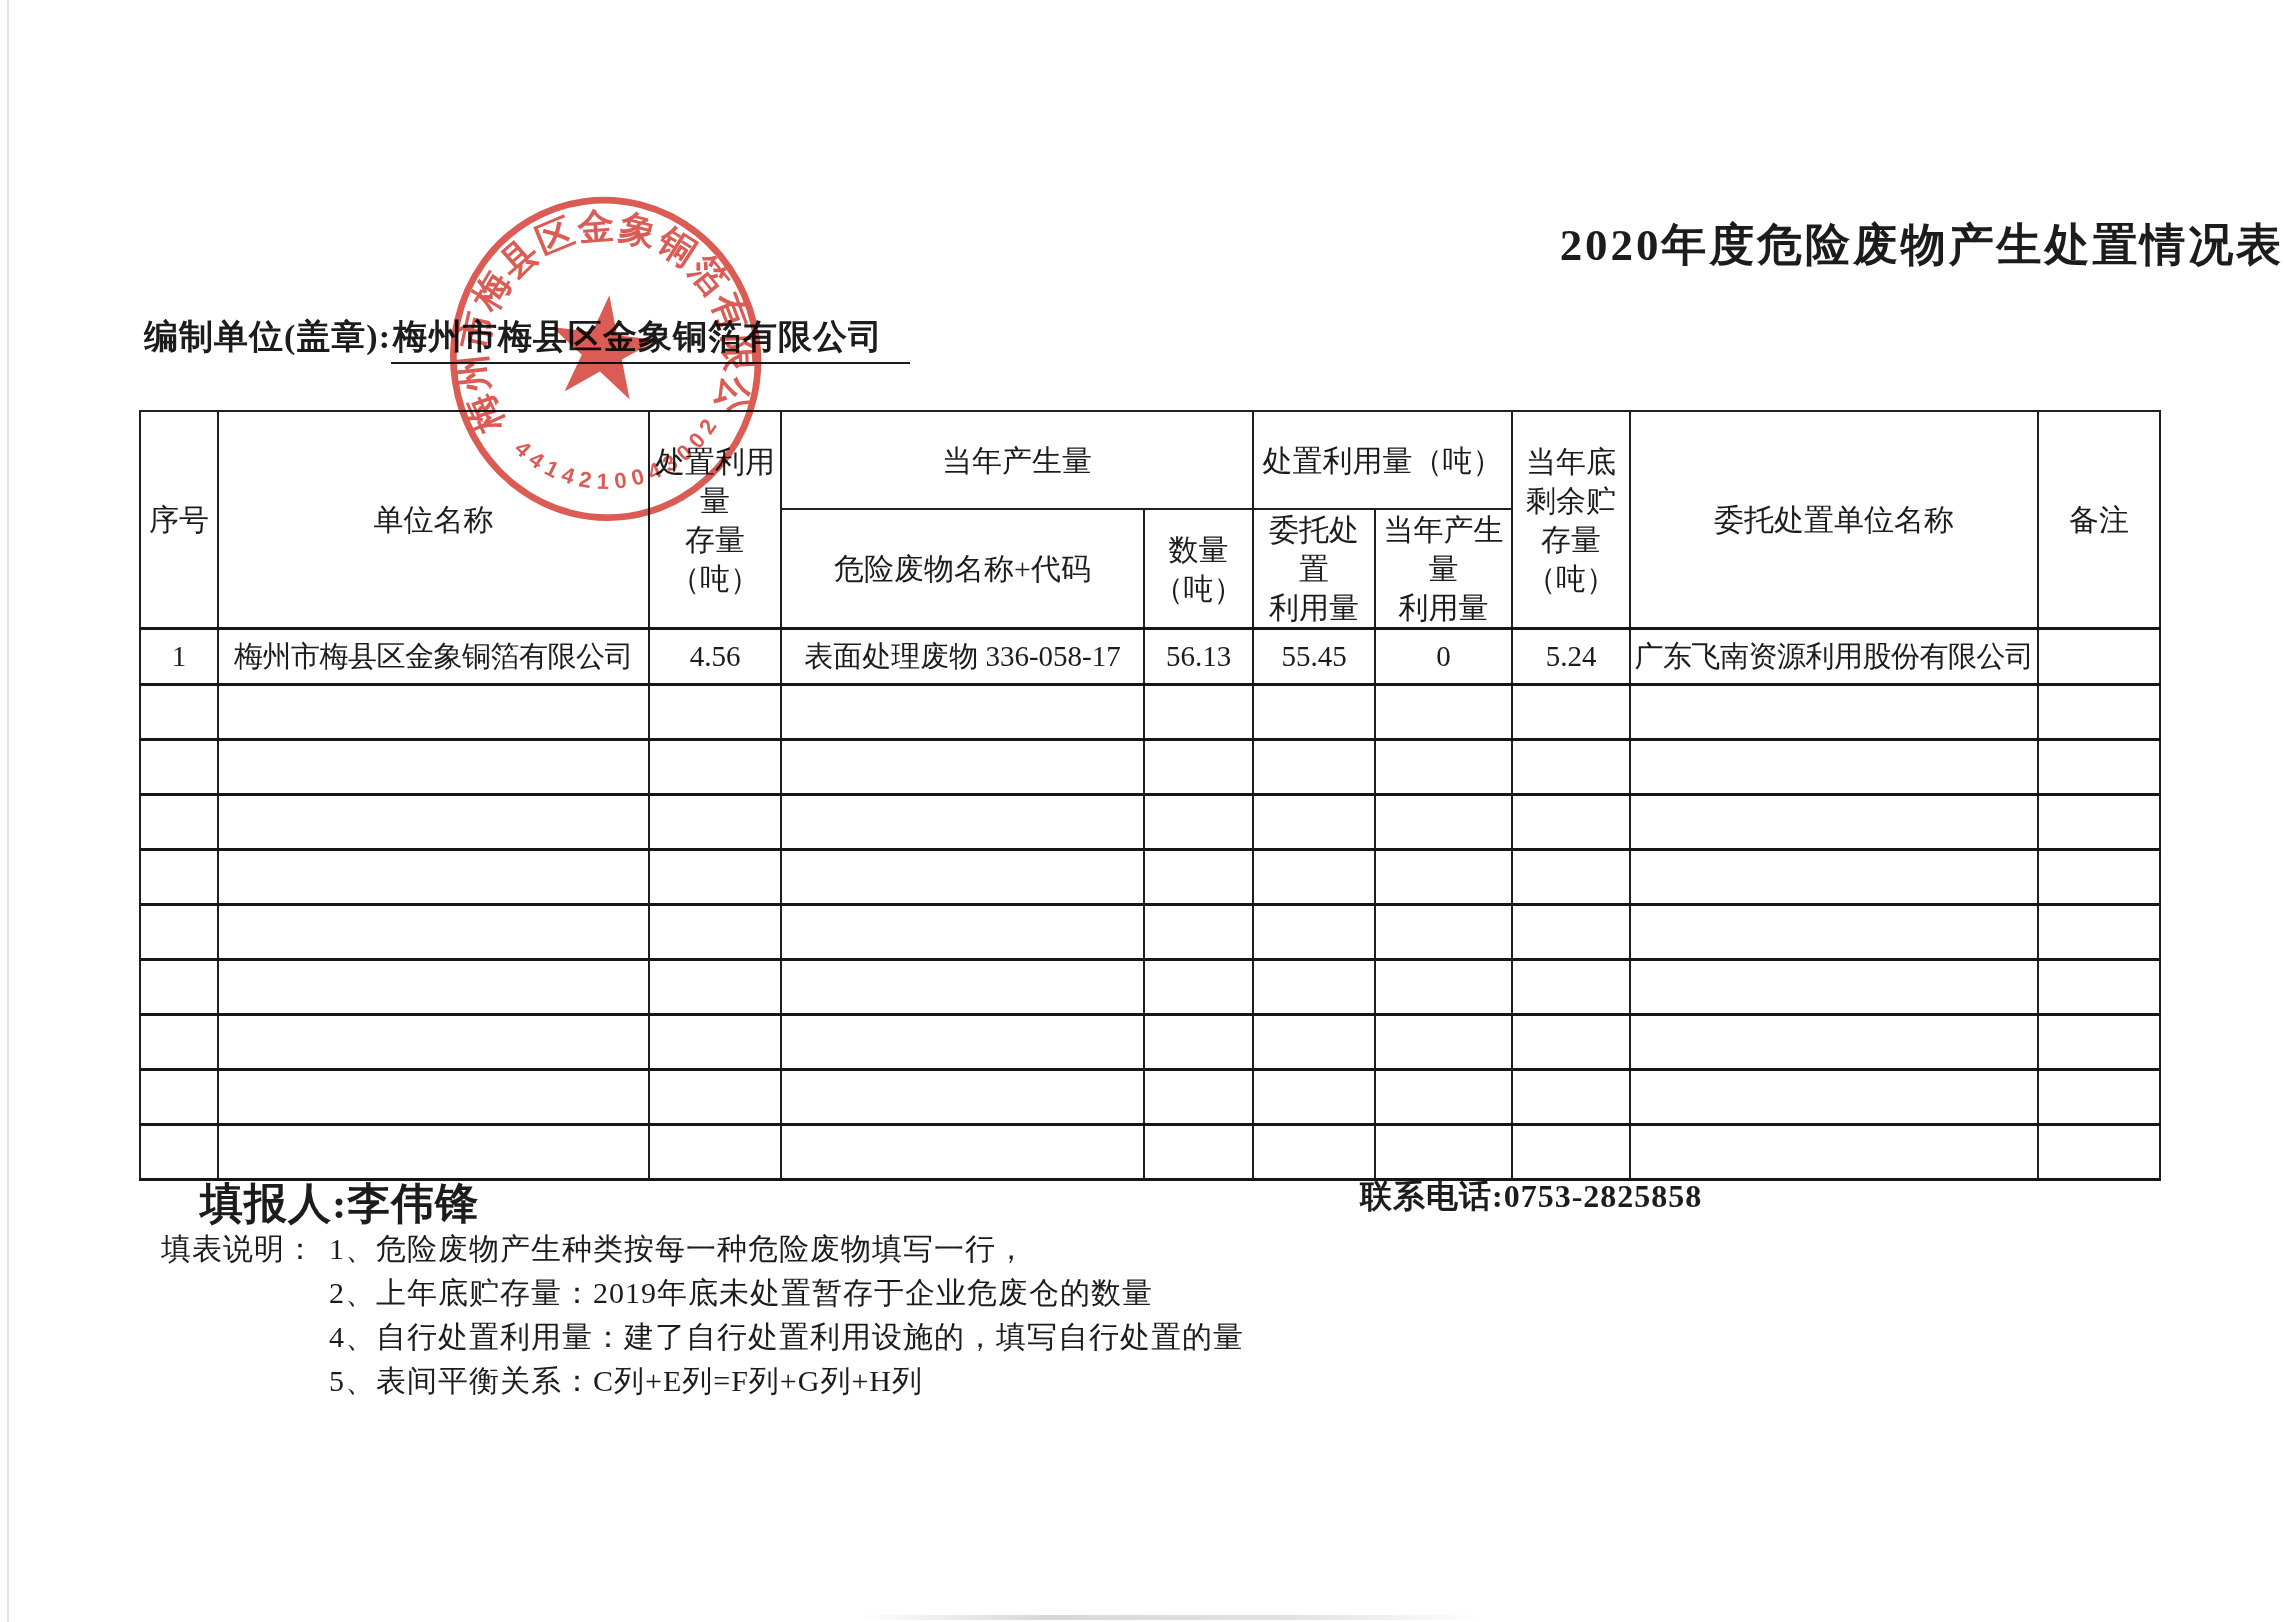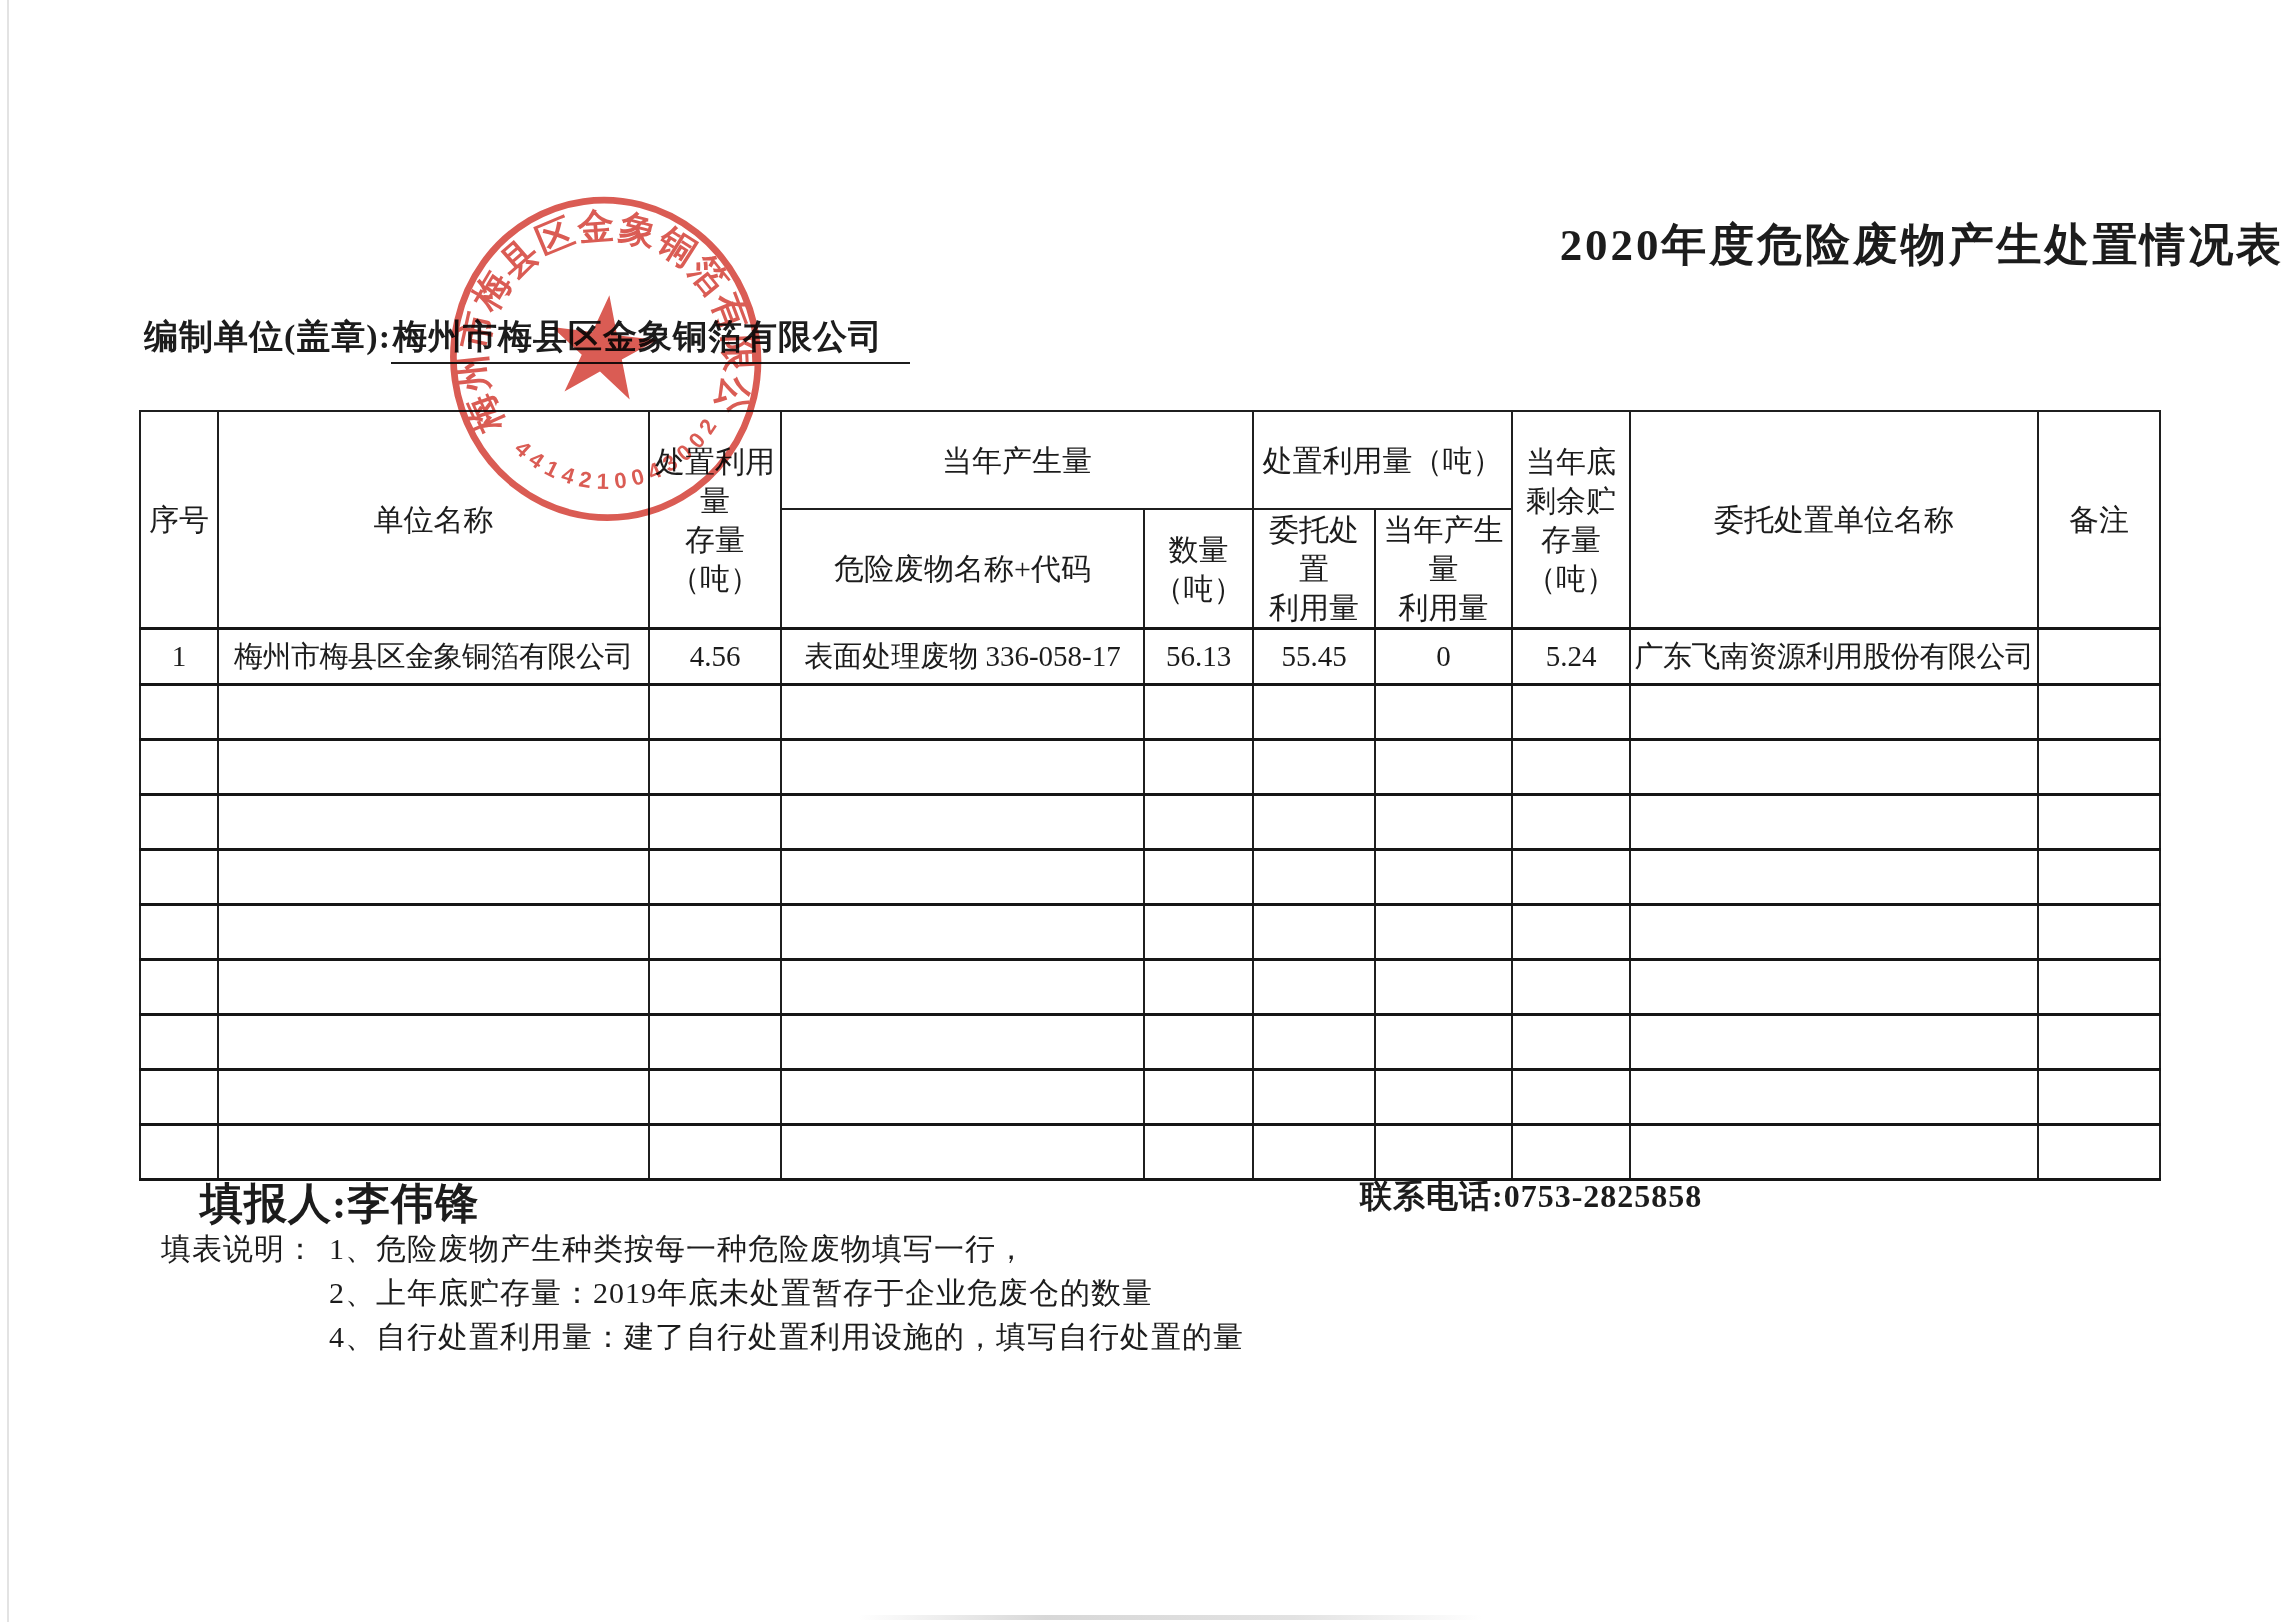--- a/index.html
+++ b/index.html
@@ -240,20 +240,21 @@
 </table>
 
 <div class="reporter-line"><span>填报人:</span><span>李伟锋</span></div>
 
 <div class="phone-line"><span>联系电话:</span><span>0753-2825858</span></div>
 
 <div class="notes">
   <div class="note-first"><span class="notes-label">填表说明：</span><span>1、危险废物产生种类按每一种危险废物填写一行，</span></div>
   <div class="note-indent">2、上年底贮存量：2019年底未处置暂存于企业危废仓的数量</div>
   <div class="note-indent">4、自行处置利用量：建了自行处置利用设施的，填写自行处置的量</div>
+  <div class="note-indent">5、表间平衡关系：C列+E列=F列+G列+H列</div>
 </div>
 
 <div class="stamp">
   <svg viewBox="0 0 340 350">
     <defs>
       <path id="ringPath" d="M 54.7 224.8 A 125 125 0 1 1 281.3 224.8" fill="none"></path>
       <path id="numPath" d="M 57.4 249.4 A 135 135 0 0 0 278.6 249.4" fill="none"></path>
     </defs>
     <ellipse class="ring" cx="168" cy="172" rx="158" ry="165" fill="none" stroke-width="7"></ellipse>
     <polygon class="filled" points="181,107 183.1,149.2 223.9,160 184.5,175 186.8,217.1 160.3,184.2 120.9,199.5 144,164.2 117.4,131.4 158.1,142.5"></polygon>

